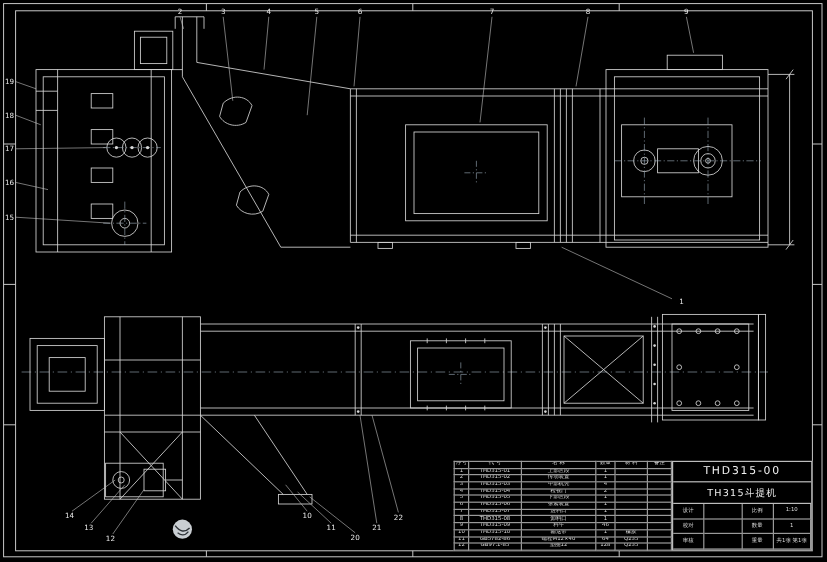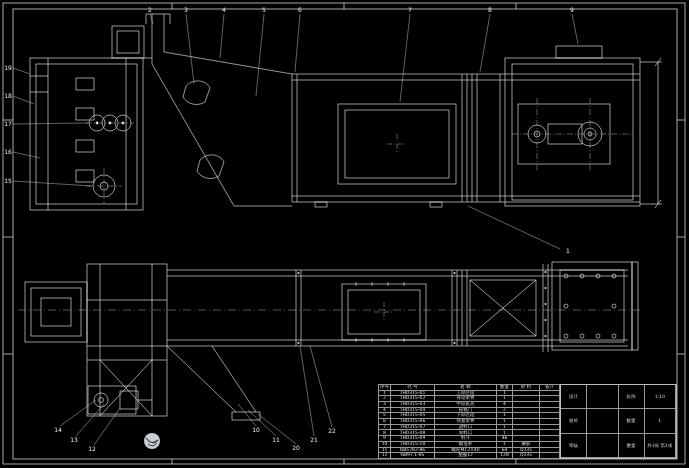--- a/index.html
+++ b/index.html
@@ -426,20 +426,22 @@
           <td>GB97.1-85</td>
           <td>垫圈12</td>
           <td>128</td>
           <td>Q235</td>
           <td></td>
         </tr>
       </tbody>
   </table>
 
   <div class="tb">
+    <div class="tb-num">THD315-00</div>
+    <div class="tb-name">TH315斗提机</div>
     <div class="tb-grid">
       <div class="tb-cell">设计</div>
       <div class="tb-cell"></div>
       <div class="tb-cell">比例</div>
       <div class="tb-cell">1:10</div>
 
       <div class="tb-cell">校对</div>
       <div class="tb-cell"></div>
       <div class="tb-cell">数量</div>
       <div class="tb-cell">1</div>

